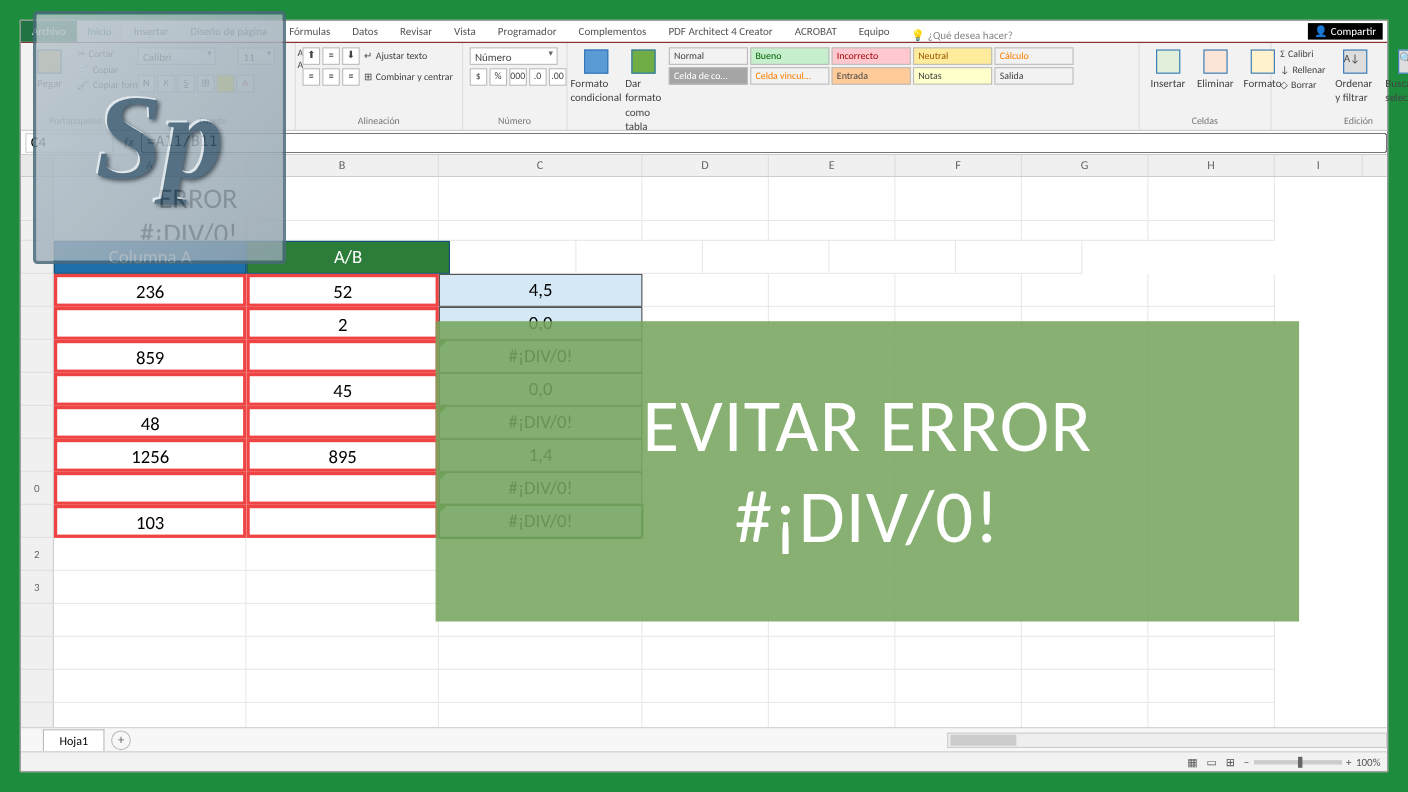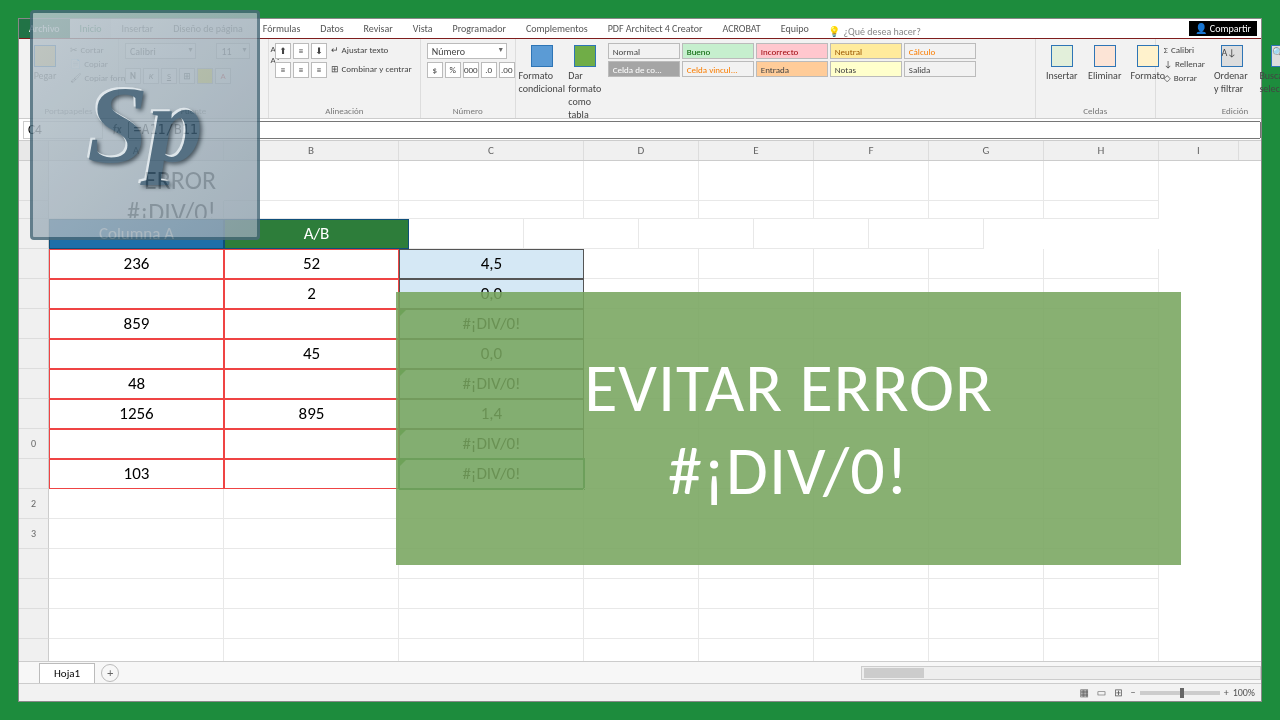--- a/index.html
+++ b/index.html
@@ -13,21 +13,21 @@
 .tell-me { color:#888; margin-left:10px; }
 .share { position:absolute; right:4px; top:2px; background:#000; color:#fff; font-size:10px; padding:1px 6px; }
 
 
 .ribbon { height:80px; background:#f2f2f2; display:flex; border-bottom:1px solid #ccc; font-size:10px; color:#444; }
 .rgroup { border-right:1px solid #ddd; padding:4px 6px 2px; display:flex; flex-direction:column; justify-content:space-between; }
 .rgroup-body { display:flex; gap:3px; align-items:flex-start; flex:1; }
 .rgroup-label { text-align:center; font-size:9px; color:#777; padding-top:2px; }
 .bigbtn { display:flex; flex-direction:column; align-items:center; justify-content:center; gap:2px; padding:2px 4px; cursor:pointer; min-width:40px; }
 .bigbtn .ico { width:22px; height:22px; background:#5b9bd5; border:1px solid #2e75b6; }
-.smallitem { display:flex; gap:3px; padding:1px 2px; cursor:pointer; font-size:9px; white-space:nowrap; }
+.smallitem { display:flex; align-items:center; gap:3px; padding:1px 2px; cursor:pointer; font-size:9px; white-space:nowrap; }
 .smallstack { display:flex; flex-direction:column; gap:1px; }
 .dropdown { border:1px solid #bbb; background:#fff; padding:1px 16px 1px 4px; font-size:10px; position:relative; height:16px; min-width:60px; }
 .dropdown::after { content:"▾"; position:absolute; right:3px; top:0; font-size:8px; color:#666; }
 .style-cell { border:1px solid #bbb; padding:2px 4px; font-size:9px; width:72px; height:16px; overflow:hidden; white-space:nowrap; cursor:pointer; }
 .styles-grid { display:grid; grid-template-columns:repeat(6,72px); gap:2px; }
 .btnrow { display:flex; gap:2px; }
 .iconbtn { width:16px; height:16px; border:1px solid #bbb; background:#fff; font-size:9px; line-height:14px; text-align:center; cursor:pointer; }
 
 
 .fbar { height:22px; display:flex; align-items:center; border-bottom:1px solid #ccc; font-size:11px; }
@@ -42,21 +42,21 @@
 
 
 .grid { flex:1; position:relative; overflow:hidden; background:#fff; }
 .gridinner { position:absolute; top:0; left:0; right:0; bottom:0; }
 .row { display:flex; height:30px; }
 .row.tall { height:40px; }
 .rowhdr { width:30px; background:#f0f0f0; border-right:1px solid #ccc; border-bottom:1px solid #ddd; font-size:10px; color:#666; text-align:center; line-height:30px; }
 .cell { border-right:1px solid #e8e8e8; border-bottom:1px solid #e8e8e8; padding:3px 8px; font-size:17px; font-family:Calibri,Arial,sans-serif; position:relative; }
 .cell.big { font-size:26px; }
 .cell.header-tbl { background:#1f6fa9; color:#fff; font-weight:500; text-align:center; border:1px solid #0f4f7a; }
-.cell.data-a, .cell.data-b { text-align:center; border:1px solid #ef4444; background:#fff; }
+.cell.data-a, .cell.data-b { text-align:center; border:3px solid #ef4444; background:#fff; }
 .cell.result { text-align:center; border:1px solid #7aa87a; background:#dce9f7; }
 .cell.result.sel { background:#d5e8f5; border:1px solid #555; }
 .green-mark::before { content:""; position:absolute; top:0; left:0; border-top:6px solid #2a8a2a; border-right:6px solid transparent; }
 
 
 .watermark { position:absolute; top:10px; left:30px; width:230px; height:230px; background:linear-gradient(135deg,#b8c4cc,#93a4b0); border:3px solid #4a6a7a; opacity:0.85; display:flex; align-items:center; justify-content:center; font-family:'Times New Roman',serif; font-size:110px; font-weight:bold; font-style:italic; color:#3a5a70; text-shadow:-2px -2px 0 #dce5ea,2px 2px 4px #2a3a45; z-index:10; pointer-events:none; border-radius:4px; }
 .green-banner { position:absolute; top:131px; left:377px; width:785px; height:273px; background:rgba(120,165,95,0.88); color:#fff; display:flex; flex-direction:column; align-items:center; justify-content:center; font-size:68px; font-weight:500; z-index:5; pointer-events:none; letter-spacing:1px; }
 
 
 .sheettabs { height:22px; border-top:1px solid #ccc; display:flex; align-items:center; font-size:11px; background:#f7f7f7; }

